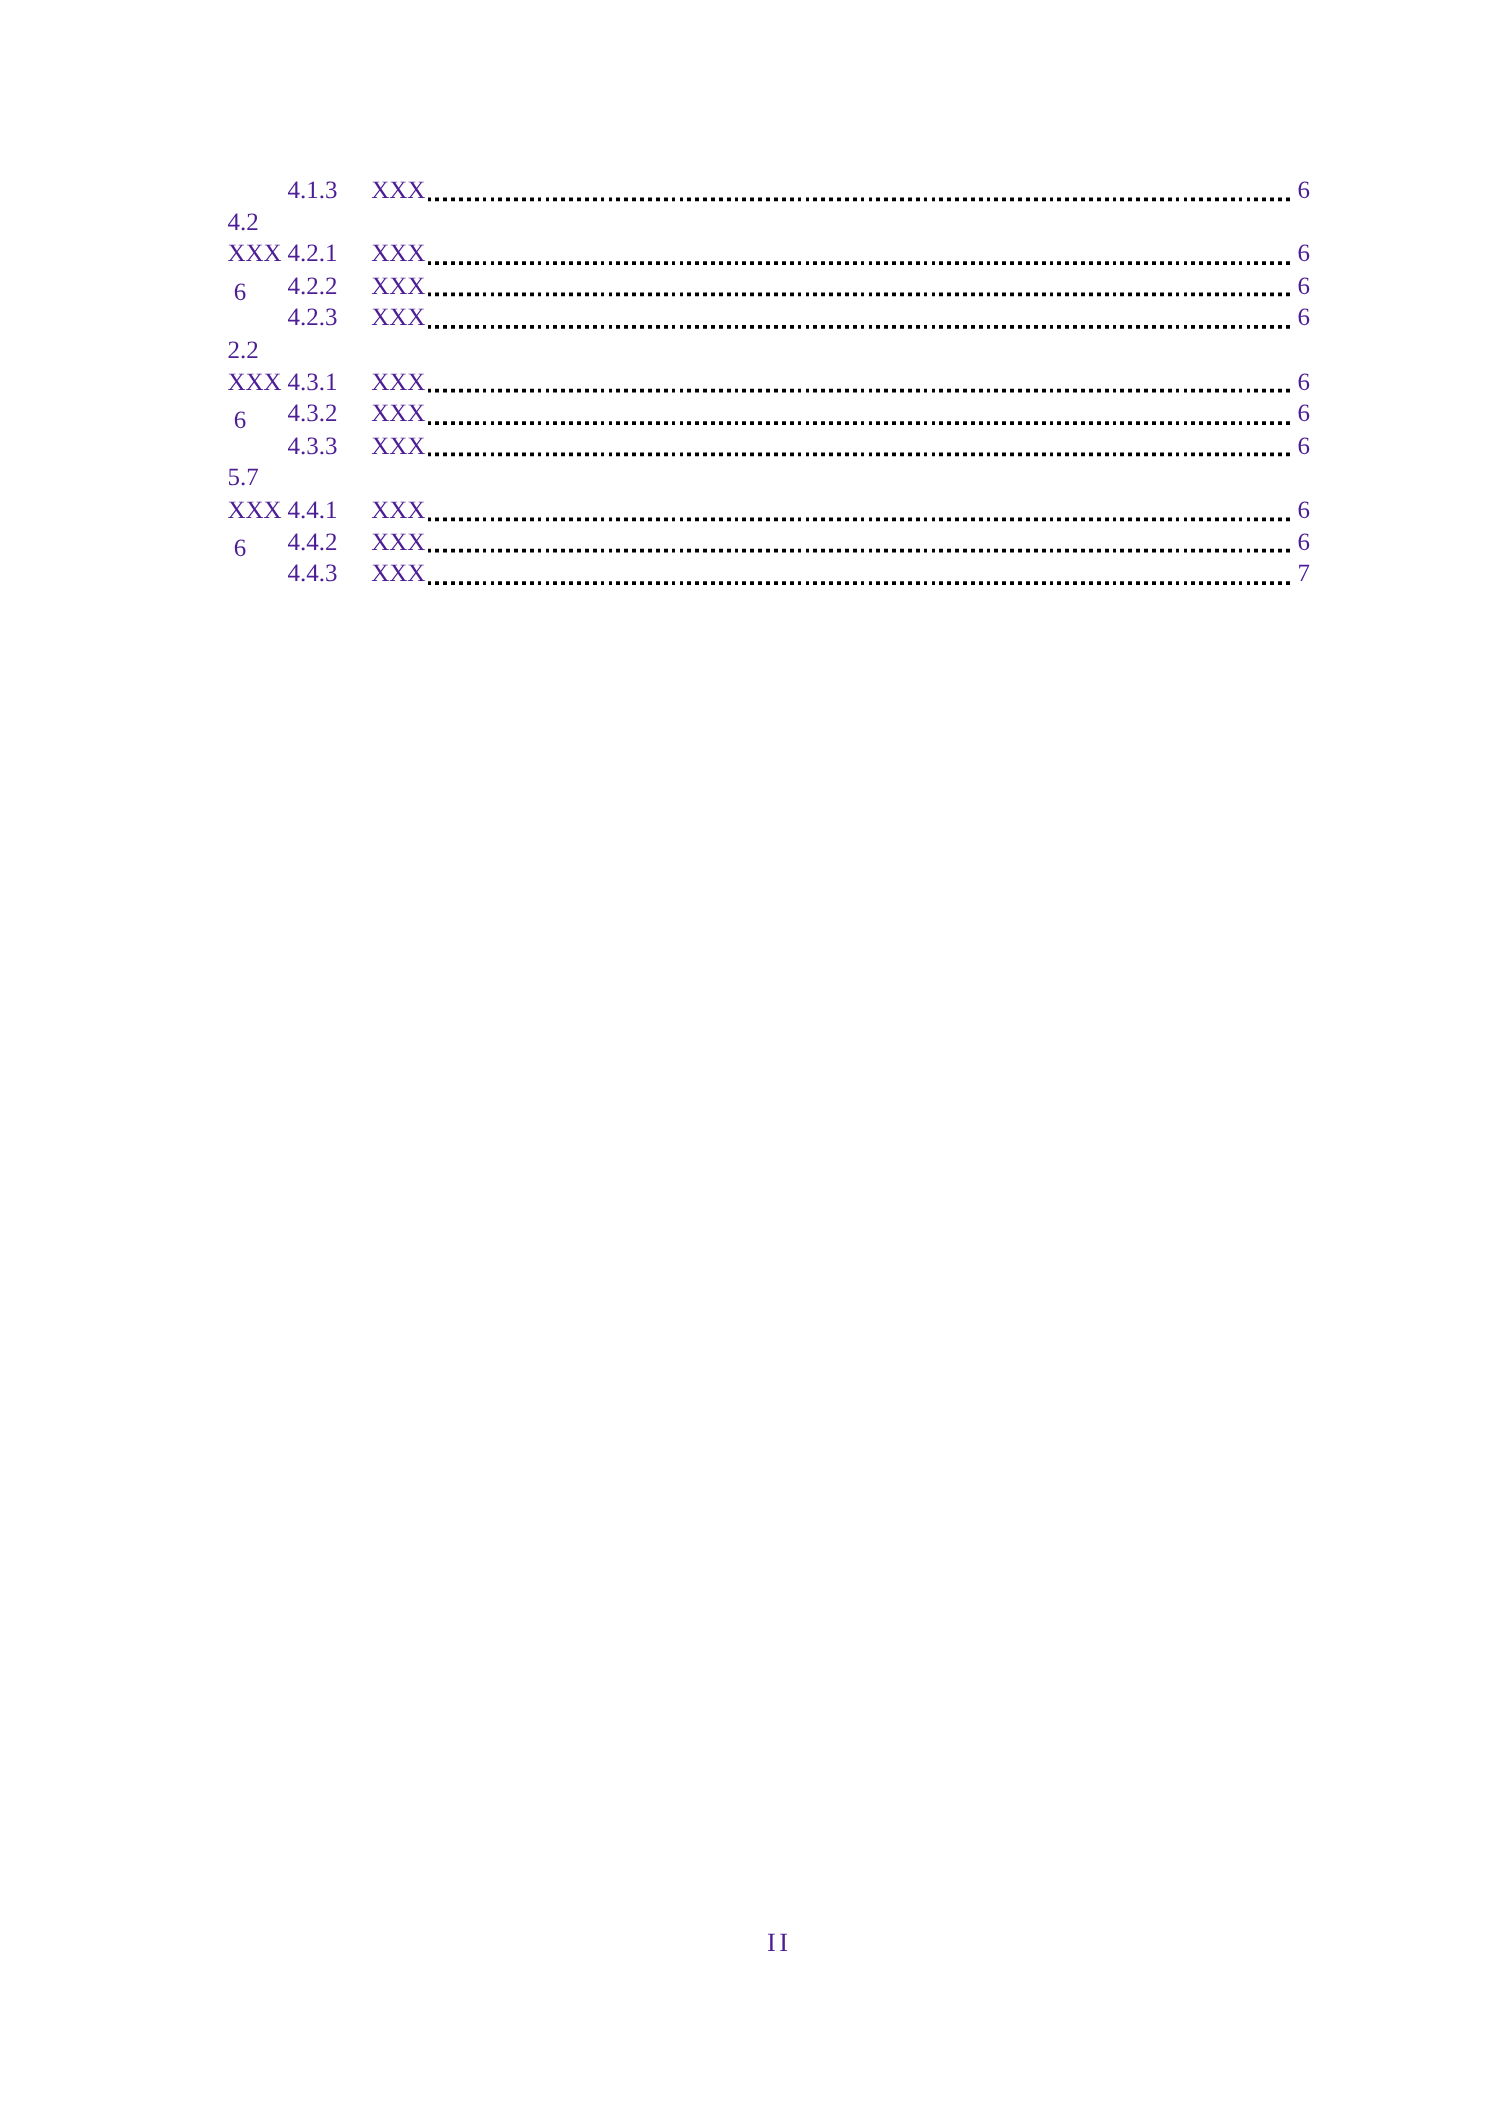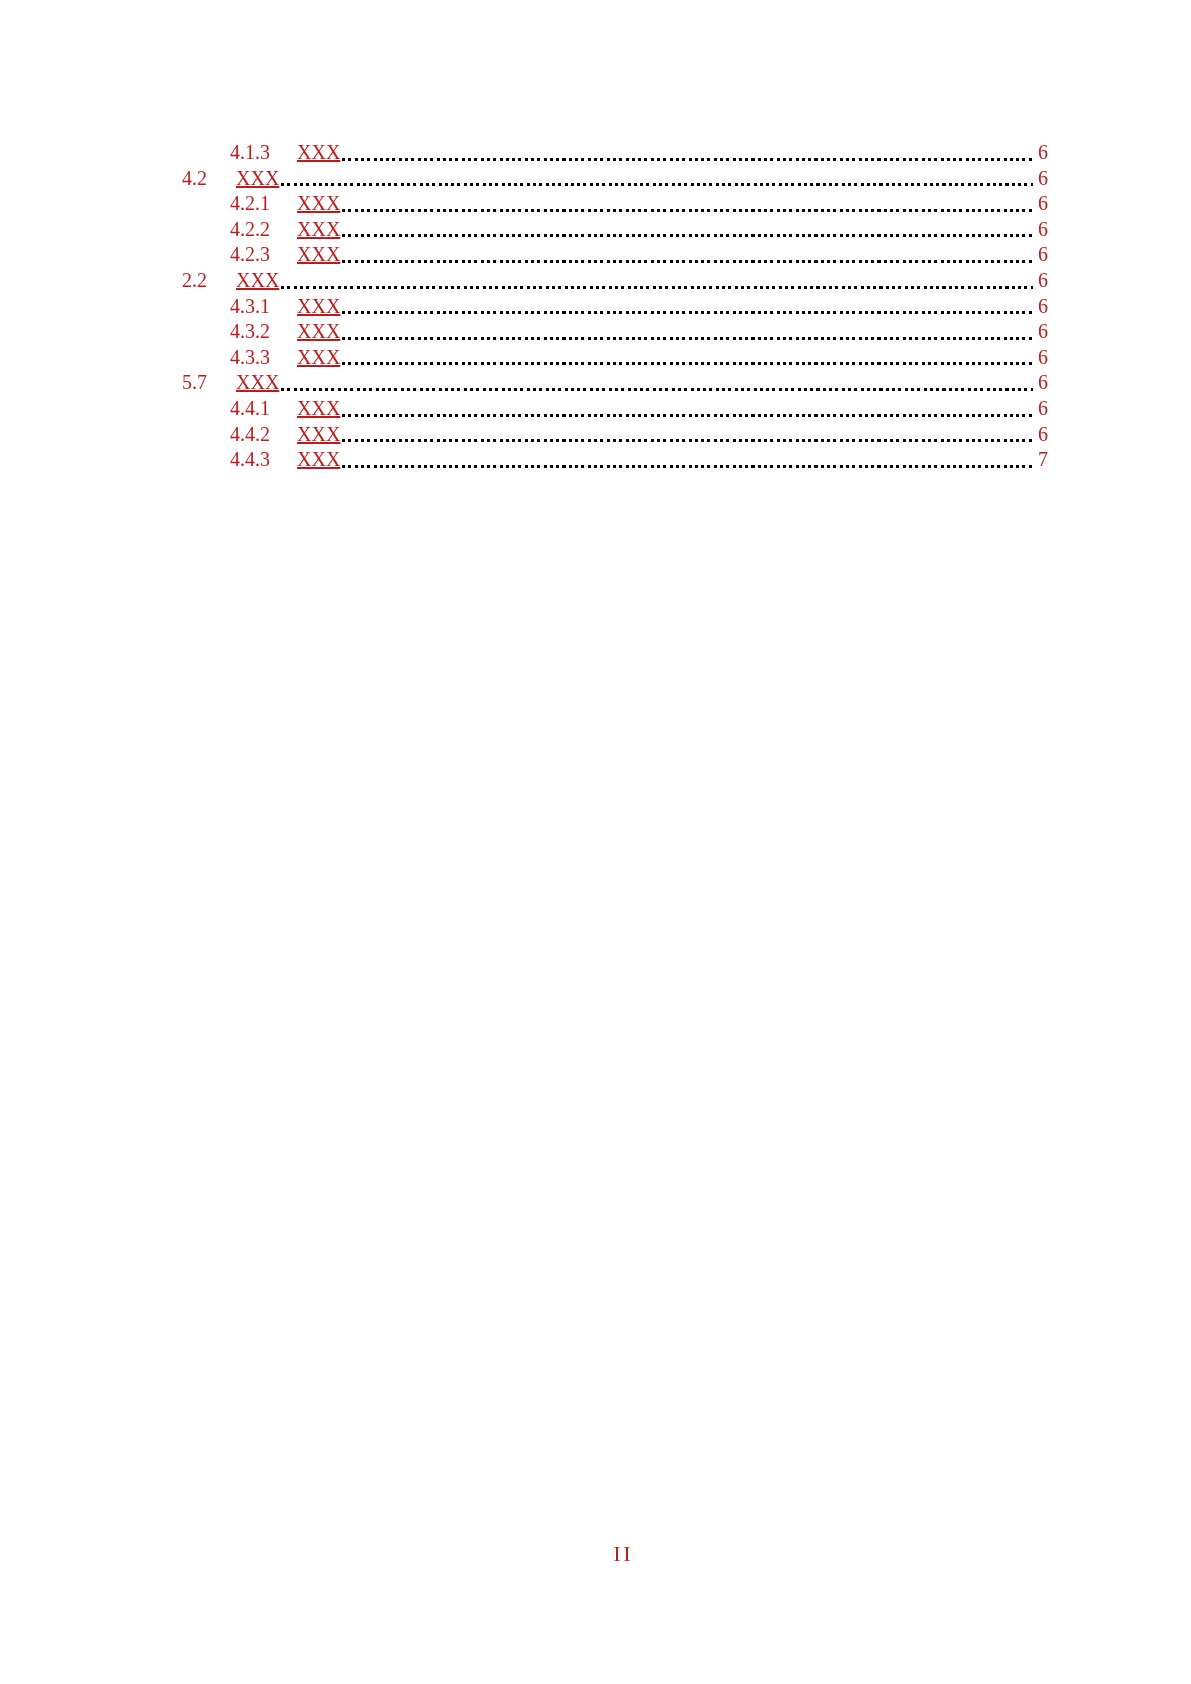--- a/index.html
+++ b/index.html
@@ -7,45 +7,45 @@
     padding: 0;
     background: #ffffff;
   }
   .page {
     position: relative;
     width: 1191px;
     height: 1684px;
     background: #ffffff;
     overflow: hidden;
     font-family: "Liberation Serif", "DejaVu Serif", serif;
-    color: #b91c1c;
+    color: #4c1d95;
   }
   .toc {
     position: absolute;
     left: 128px;
     right: 143px;
     top: 140px;
   }
   .toc-row {
     display: flex;
     align-items: baseline;
     height: 25.6px;
     line-height: 25.6px;
     font-size: 20px;
     white-space: nowrap;
   }
-  .toc-row.level-2 { padding-left: 54px; }
+  .toc-row.level-2 { padding-left: 54px; flex-direction: column; }
   .toc-row.level-3 { padding-left: 102px; }
   .toc-num {
     display: inline-block;
     flex: 0 0 auto;
   }
   .level-2 .toc-num { width: 54px; }
   .level-3 .toc-num { width: 67px; }
-  .toc-title { flex: 0 0 auto; text-decoration: underline; }
+  .toc-title { flex: 0 0 auto; }
   .toc-leader {
     flex: 1 1 auto;
     align-self: flex-end;
     height: 3px;
     margin-bottom: 5px;
     margin-left: 2px;
     background-image: repeating-linear-gradient(to right, #000 0px, #000 3px, transparent 3px, transparent 6.3px);
   }
   .toc-page {
     flex: 0 0 auto;

